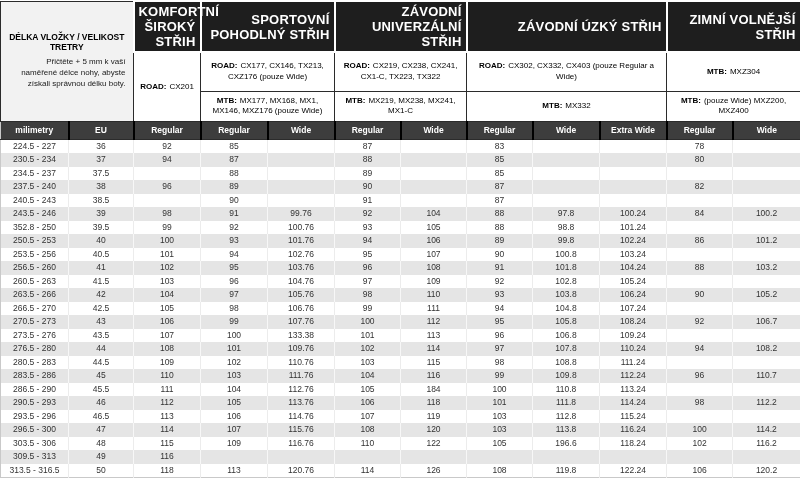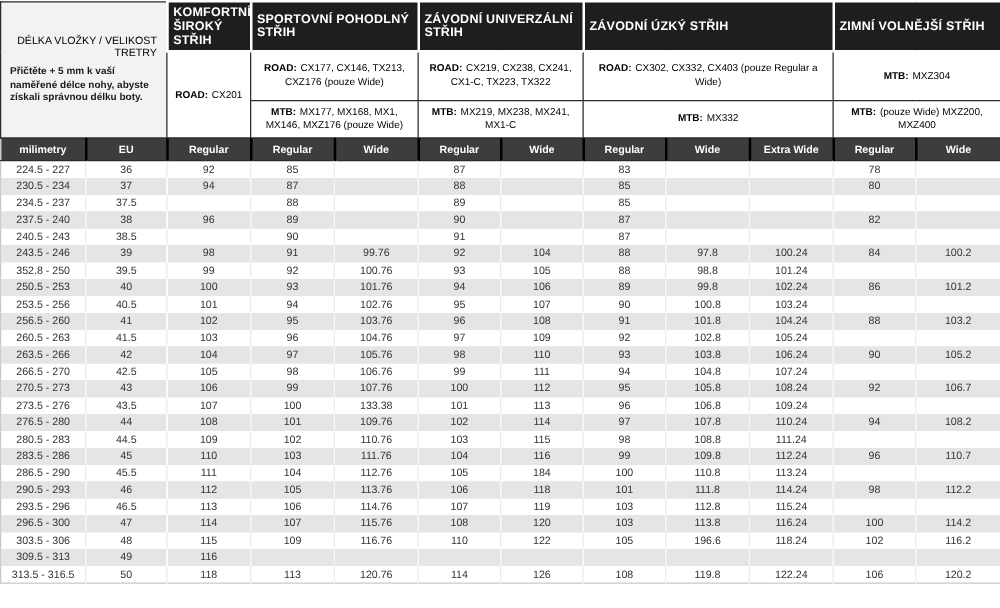--- a/index.html
+++ b/index.html
@@ -9,32 +9,32 @@
     font-family:"Liberation Sans", sans-serif;
     -webkit-font-smoothing:antialiased;
   }
   table.size-chart {
     width:800px; border-collapse:collapse; table-layout:fixed;
     border:1px solid #c9c9c9;
   }
   
   th.cat {
     background:#1e1e1e; color:#ffffff;
-    font-size:10px; font-weight:bold; letter-spacing:.2px;
-    text-align:left; vertical-align:middle;
+    font-size:13px; font-weight:bold; letter-spacing:.2px;
+    text-align:right; vertical-align:middle;
     border:2px solid #ffffff;
     height:34px; padding:2px 4px;
   }
   
   th.info {
     background:#f2f2f2; border:1px solid #2b2b2b;
     vertical-align:middle; padding:4px 7px;
   }
-  .info-title { font-weight:normal; font-size:8.5px; color:#000; text-align:right; margin-bottom:5px; }
-  .info-desc  { font-weight:bold; font-size:8px; color:#1a1a1a; text-align:left; line-height:1.35; }
+  .info-title { font-weight:bold; font-size:8.5px; color:#000; text-align:center; margin-bottom:5px; }
+  .info-desc  { font-weight:normal; font-size:8px; color:#1a1a1a; text-align:right; line-height:1.35; }
   
   td.model {
     background:#ffffff; border:1px solid #2b2b2b;
     font-size:8px; color:#000; text-align:center; vertical-align:middle;
     padding:2px 5px; line-height:1.3;
   }
   td.model .pfx { font-weight:bold; margin-right:3px; }
   
   tr.subhead th {
     background:#3d3d3d; color:#ffffff;

